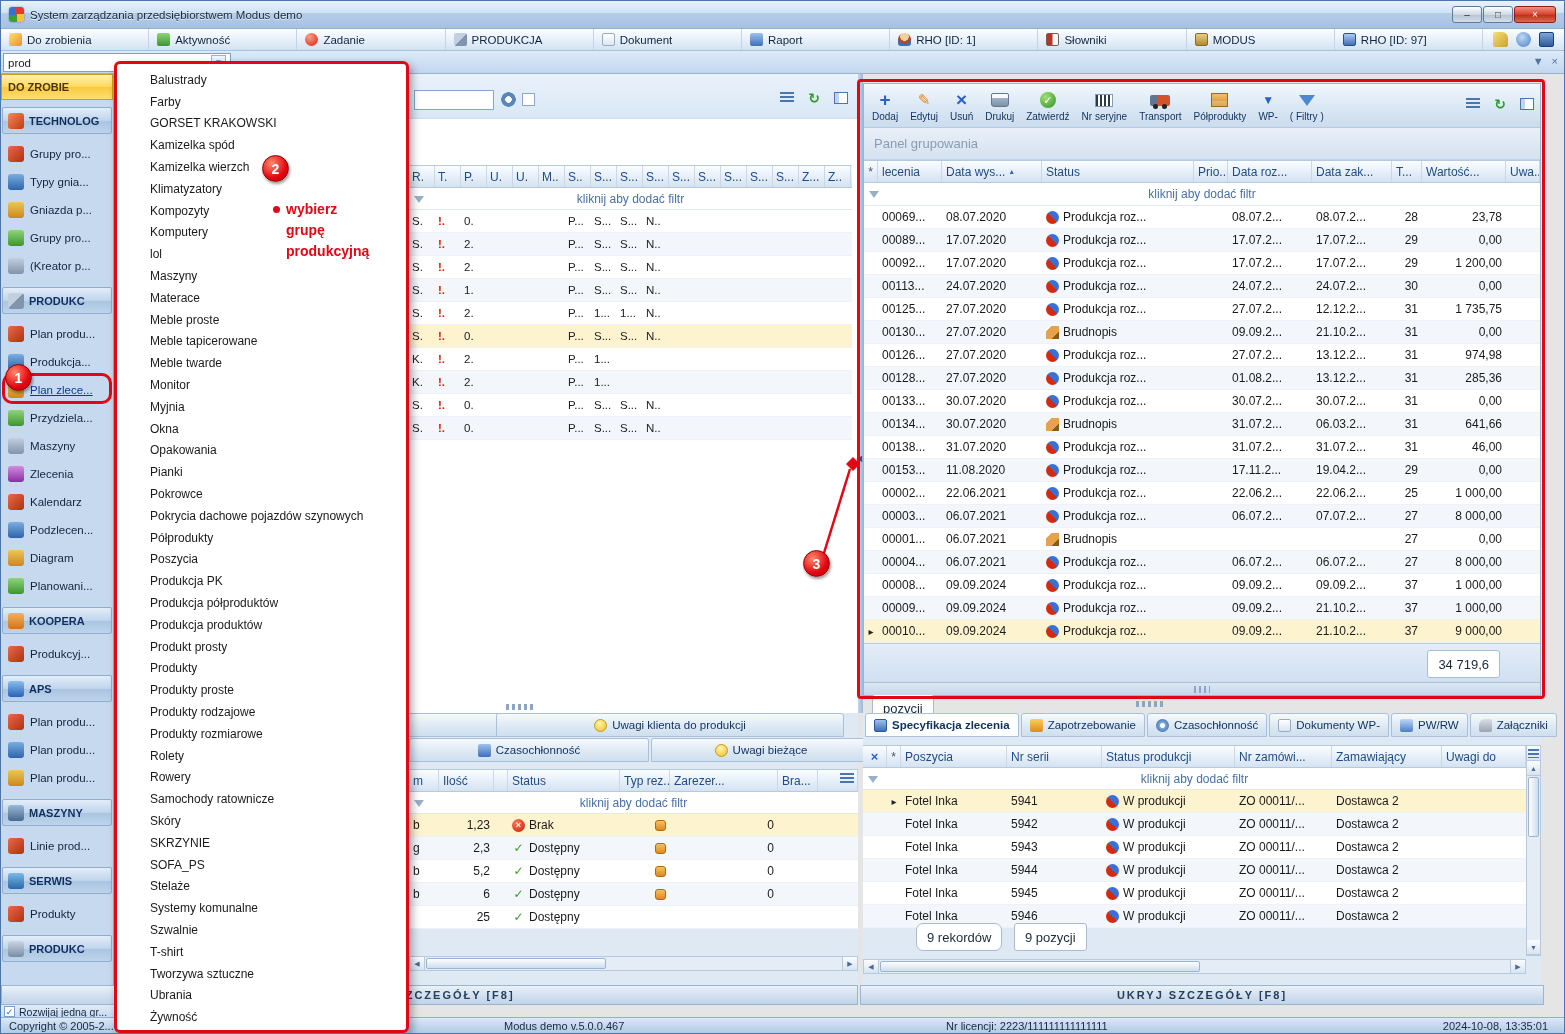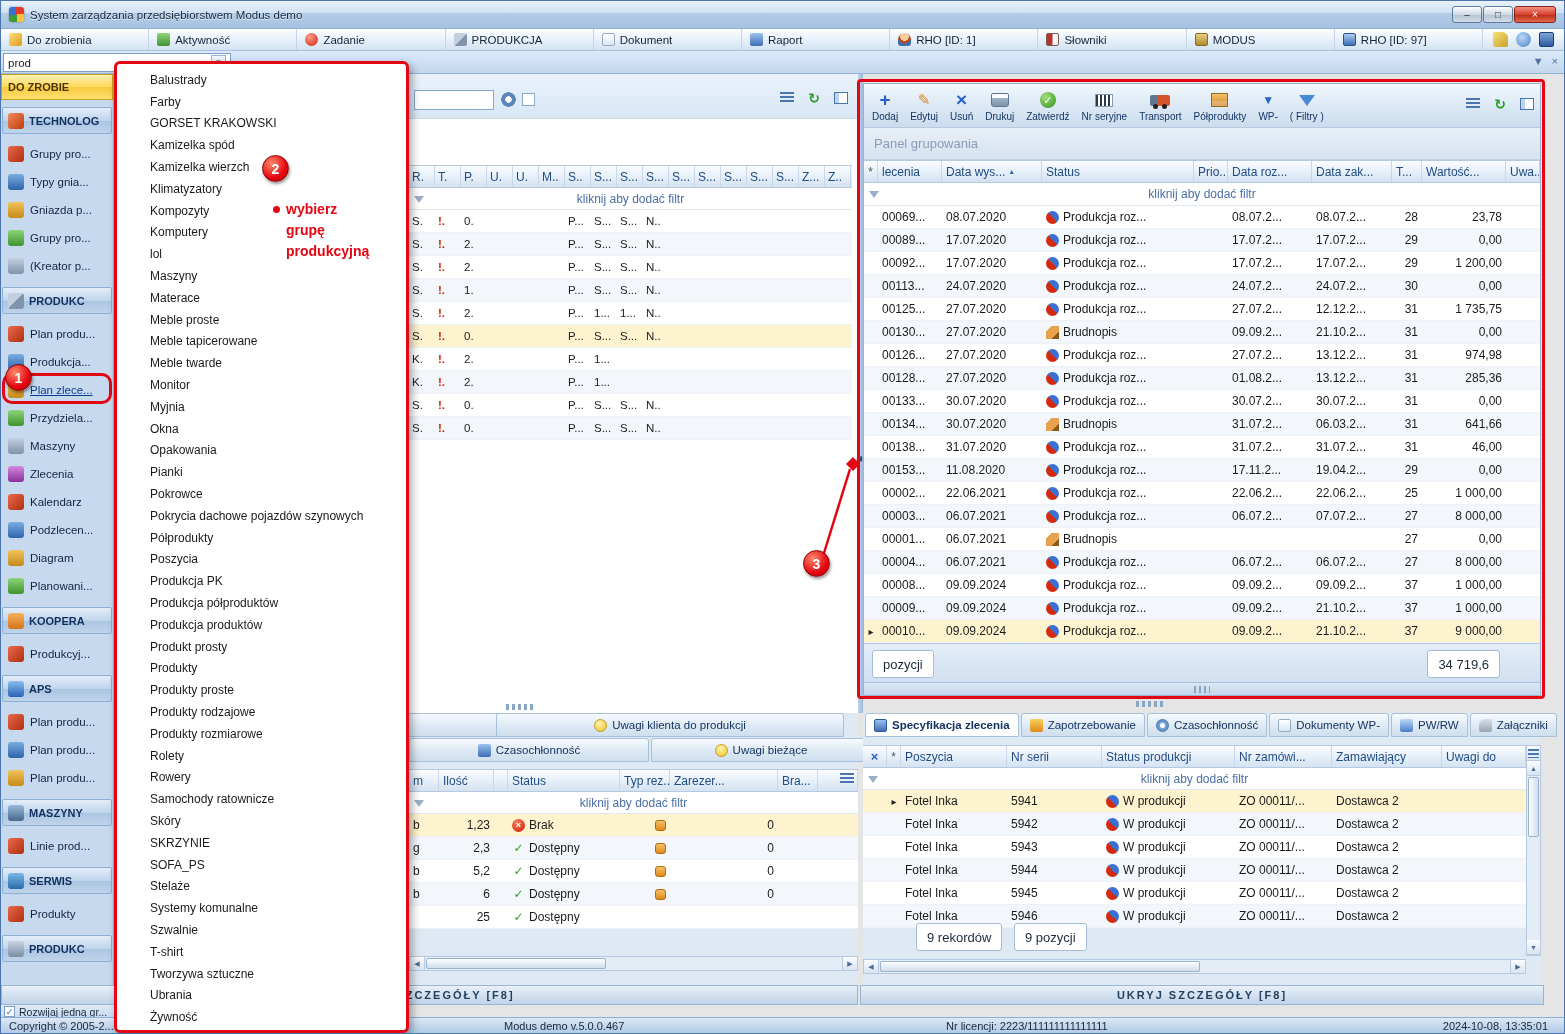--- a/index.html
+++ b/index.html
@@ -127,21 +127,21 @@
 .wp-icon::before{content:"▼";color:#2a62c8;font-size:12px;}
 .filter-icon{width:0;height:0;border-left:8px solid transparent;border-right:8px solid transparent;border-top:11px solid #4a8ad4;}
 .orders-utils{position:absolute;right:6px;top:12px;}
 .group-panel{position:absolute;left:0;top:44px;width:100%;height:32px;background:linear-gradient(#e8eff8,#d5e2f0);border-bottom:1px solid #c2d4e6;display:flex;align-items:center;padding:0 10px;font-size:13px;color:#8a9cb5;cursor:pointer;}
 .orders-head{position:absolute;left:0;top:76px;width:100%;grid-template-columns:14px 64px 100px 152px 34px 84px 80px 30px 84px 1fr;}
 .orders-filter{position:absolute;left:0;top:99px;width:100%;height:23px;}
 #orders-rows{position:absolute;left:0;top:122px;width:100%;}
 .o-row{grid-template-columns:14px 64px 100px 152px 34px 84px 80px 30px 84px 1fr;}
 .orders-footer{position:absolute;left:0;top:559px;width:100%;height:40px;background:linear-gradient(#e4edf7,#d0dff0);border-top:1px solid #b5c9e0;}
 .chip{position:absolute;top:6px;height:28px;background:#fff;border:1px solid #a5bcd6;border-radius:3px;display:flex;align-items:center;padding:0 10px;font-size:13px;color:#1a2a3a;white-space:nowrap;}
-.chip.cleft{left:8px;}
+.chip.cleft{left:8px;margin-top:44px;}
 .chip.ctotal{right:40px;}
 .orders-scroll{position:absolute;left:0;bottom:0;width:100%;height:13px;background:linear-gradient(#dce7f3,#c6d7ea);border-top:1px solid #aac2dc;}
 .os-dots{margin:3px auto 0;width:16px;height:7px;background:repeating-linear-gradient(90deg,#8aa6c6 0 2px,transparent 2px 5px);}
 
 
 .bl{position:absolute;left:113px;top:712px;width:744px;height:272px;background:#dfe9f3;}
 .br{position:absolute;left:862px;top:712px;width:678px;height:272px;background:#dfe9f3;}
 .tab{height:24px;background:linear-gradient(#f6fafd,#dde9f4 55%,#cfdfee);border:1px solid #a8c0da;border-radius:3px 3px 0 0;display:flex;align-items:center;justify-content:center;gap:5px;font-size:11.5px;color:#10305e;cursor:pointer;white-space:nowrap;overflow:hidden;padding:0 8px;}
 .tab.active{background:#fdfefe;font-weight:bold;}
 .ti{width:13px;height:13px;border-radius:2px;flex:none;}
@@ -163,21 +163,21 @@
 .avail-icon{width:13px;flex:none;color:#2f9e1f;font-weight:bold;font-size:12px;text-align:center;}
 .miss-icon{width:13px;height:13px;flex:none;border-radius:50%;background:radial-gradient(circle at 35% 30%,#ff7a5a,#c41a00);color:#fff;font-size:9px;display:flex;align-items:center;justify-content:center;font-weight:bold;}
 .hand-wrap{justify-content:flex-end;}
 .hand-icon{width:11px;height:11px;border-radius:3px;background:linear-gradient(#f5c06a,#e08a1a);border:1px solid #b06a10;}
 .dl-utils{position:absolute;right:4px;top:60px;}
 .br-tabs{position:absolute;left:2px;top:0;height:24px;display:flex;gap:2px;}
 .spec-wrap{position:absolute;left:0;top:32px;width:663px;background:#fff;}
 .spec-head{grid-template-columns:24px 14px 106px 95px 133px 97px 110px 1fr;}
 .spec-row{grid-template-columns:24px 14px 106px 95px 133px 97px 110px 1fr;}
 .xcell{color:#2a62c8;font-weight:bold;font-size:13px;justify-content:center;}
-.br .chip.rec{left:53px;top:210px;}
+.br .chip.rec{left:53px;top:210px;border-radius:7px;}
 .br .chip.pos{left:151px;top:210px;}
 .hscroll{position:absolute;height:15px;background:#e4ecf5;border:1px solid #b5c9e0;display:flex;align-items:center;}
 .hs-btn{width:15px;height:13px;background:linear-gradient(#fafcfe,#d8e4f0);border-right:1px solid #b5c9e0;display:flex;align-items:center;justify-content:center;font-size:7px;color:#4a6a94;cursor:pointer;flex:none;}
 .hs-btn.r{border-right:none;border-left:1px solid #b5c9e0;}
 .hs-thumb{height:11px;background:linear-gradient(#fdfefe,#cfdded);border:1px solid #9ab4d0;border-radius:2px;margin:0 1px;flex:none;cursor:pointer;}
 .hs-spacer{flex:1;}
 .bl-hs{left:295px;top:243px;width:449px;}
 .bl-hs .hs-thumb{width:180px;}
 .br-hs{left:0;top:246px;width:663px;}
 .br-hs .hs-thumb{width:320px;}

